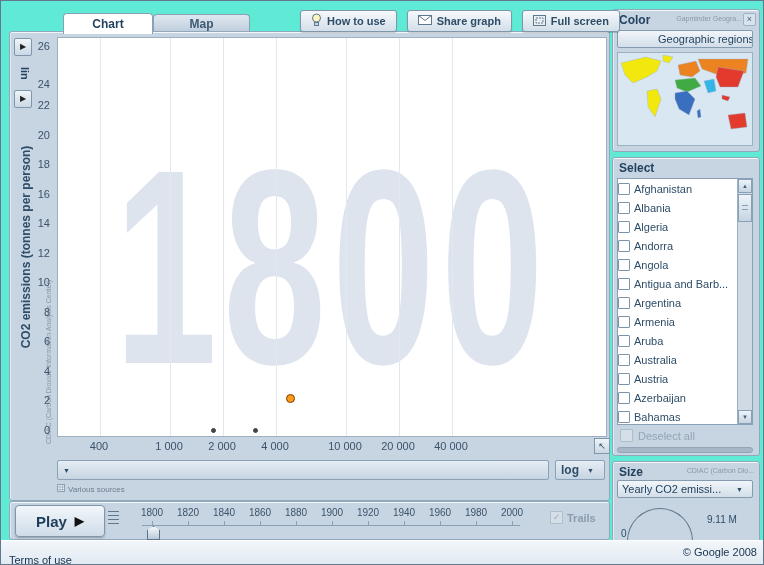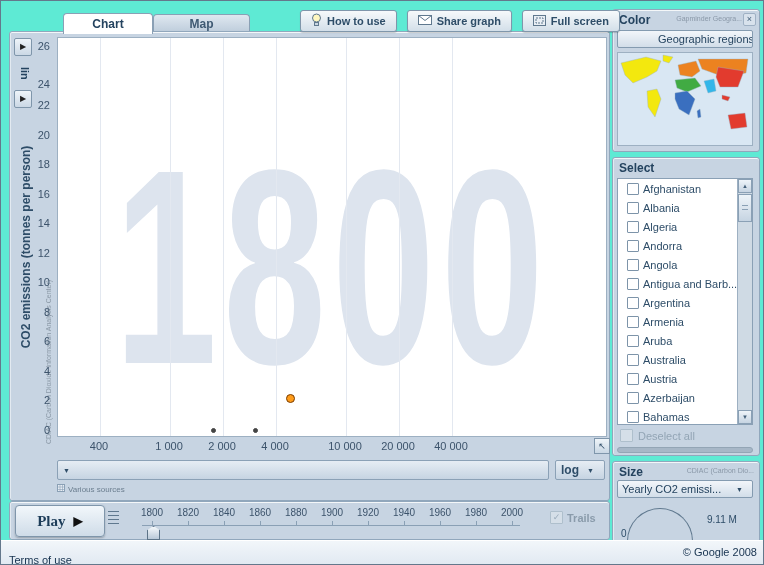--- a/index.html
+++ b/index.html
@@ -70,21 +70,21 @@
   .dropdown{position:absolute;height:18px;background:linear-gradient(#f2f6fa,#d2dee9);
         border:1px solid #849bb0;border-radius:2px;display:flex;align-items:center;
         justify-content:space-between;font-size:11px;color:#24435f;padding:0 4px;cursor:pointer;
         box-sizing:border-box;white-space:nowrap;overflow:hidden;}
   .map-box{position:absolute;left:4px;top:42px;width:136px;height:94px;background:#d9e7f3;
         border:1px solid #9db0c2;box-sizing:border-box;}
 
   .select-panel{left:611px;top:156px;width:146px;height:297px;}
   .listbox{position:absolute;left:4px;top:20px;width:136px;height:247px;background:#ffffff;
         border:1px solid #8aa0b5;overflow:hidden;box-sizing:border-box;}
-  .crow{display:flex;align-items:center;gap:4px;height:19px;padding-left:9px;cursor:pointer;}
+  .crow{display:flex;align-items:center;gap:4px;height:19px;padding-left:0;cursor:pointer;}
   .cb{width:10px;height:10px;border:1px solid #7d94a9;background:#fff;border-radius:1px;flex:none;}
   .clabel{font-size:11px;color:#2e4d68;white-space:nowrap;}
   .vscroll{position:absolute;right:0;top:0;width:15px;height:100%;background:#cfdae4;
         border-left:1px solid #9db0c2;box-sizing:border-box;}
   .vs-btn{position:absolute;left:0;width:14px;height:14px;line-height:13px;text-align:center;
         font-size:6px;color:#44607a;background:linear-gradient(#eef4f9,#c6d4e2);
         border:1px solid #8aa0b5;cursor:pointer;box-sizing:border-box;}
   .vs-thumb{position:absolute;left:0;top:15px;width:14px;height:28px;
         background:linear-gradient(#eef4f9,#c6d4e2);border:1px solid #8aa0b5;cursor:grab;
         box-sizing:border-box;}
@@ -102,21 +102,21 @@
         border-radius:64px 64px 0 0;border-bottom:none;}
   .dome-base{position:absolute;left:8px;top:78px;width:120px;height:1px;background:#5f788e;}
   .size-max{position:absolute;left:94px;top:52px;font-size:10px;color:#2e4d68;}
   .size-min{position:absolute;left:8px;top:66px;font-size:10px;color:#2e4d68;}
 
   
   .timeline-panel{left:8px;top:500px;width:599px;height:37px;}
   .play-btn{position:absolute;left:5px;top:3px;width:88px;height:30px;display:flex;align-items:center;
         justify-content:center;gap:8px;background:linear-gradient(#f2f7fb,#cfdce8);
         border:1px solid #7f96ab;border-radius:4px;font-size:15px;font-weight:bold;color:#1d3d59;
-        box-shadow:0 1px 2px rgba(0,0,0,.25);cursor:pointer;font-family:Liberation Serif, serif;}
+        box-shadow:0 1px 2px rgba(0,0,0,.25);cursor:pointer;}
   .play-tri{font-size:12px;color:#111;}
   .tl-options{position:absolute;left:98px;top:9px;width:11px;height:16px;cursor:pointer;
         background:repeating-linear-gradient(#5f788e 0 1px,transparent 1px 4px);}
   .timeline-track{position:absolute;left:104px;top:2px;width:420px;height:33px;}
   .yearlab{position:absolute;top:3px;transform:translateX(-50%);font-size:10px;color:#3c536b;}
   .tl-axis{position:absolute;left:28px;top:21px;width:378px;height:1px;background:#8aa0b5;}
   .tl-tickmark{position:absolute;top:17px;width:1px;height:5px;background:#8aa0b5;}
   .slider-handle{position:absolute;top:22px;width:11px;height:12px;
         background:linear-gradient(#f4f8fb,#b9c9d8);border:1px solid #5c7488;
         clip-path:polygon(50% 0,100% 30%,100% 100%,0 100%,0 30%);cursor:grab;}

